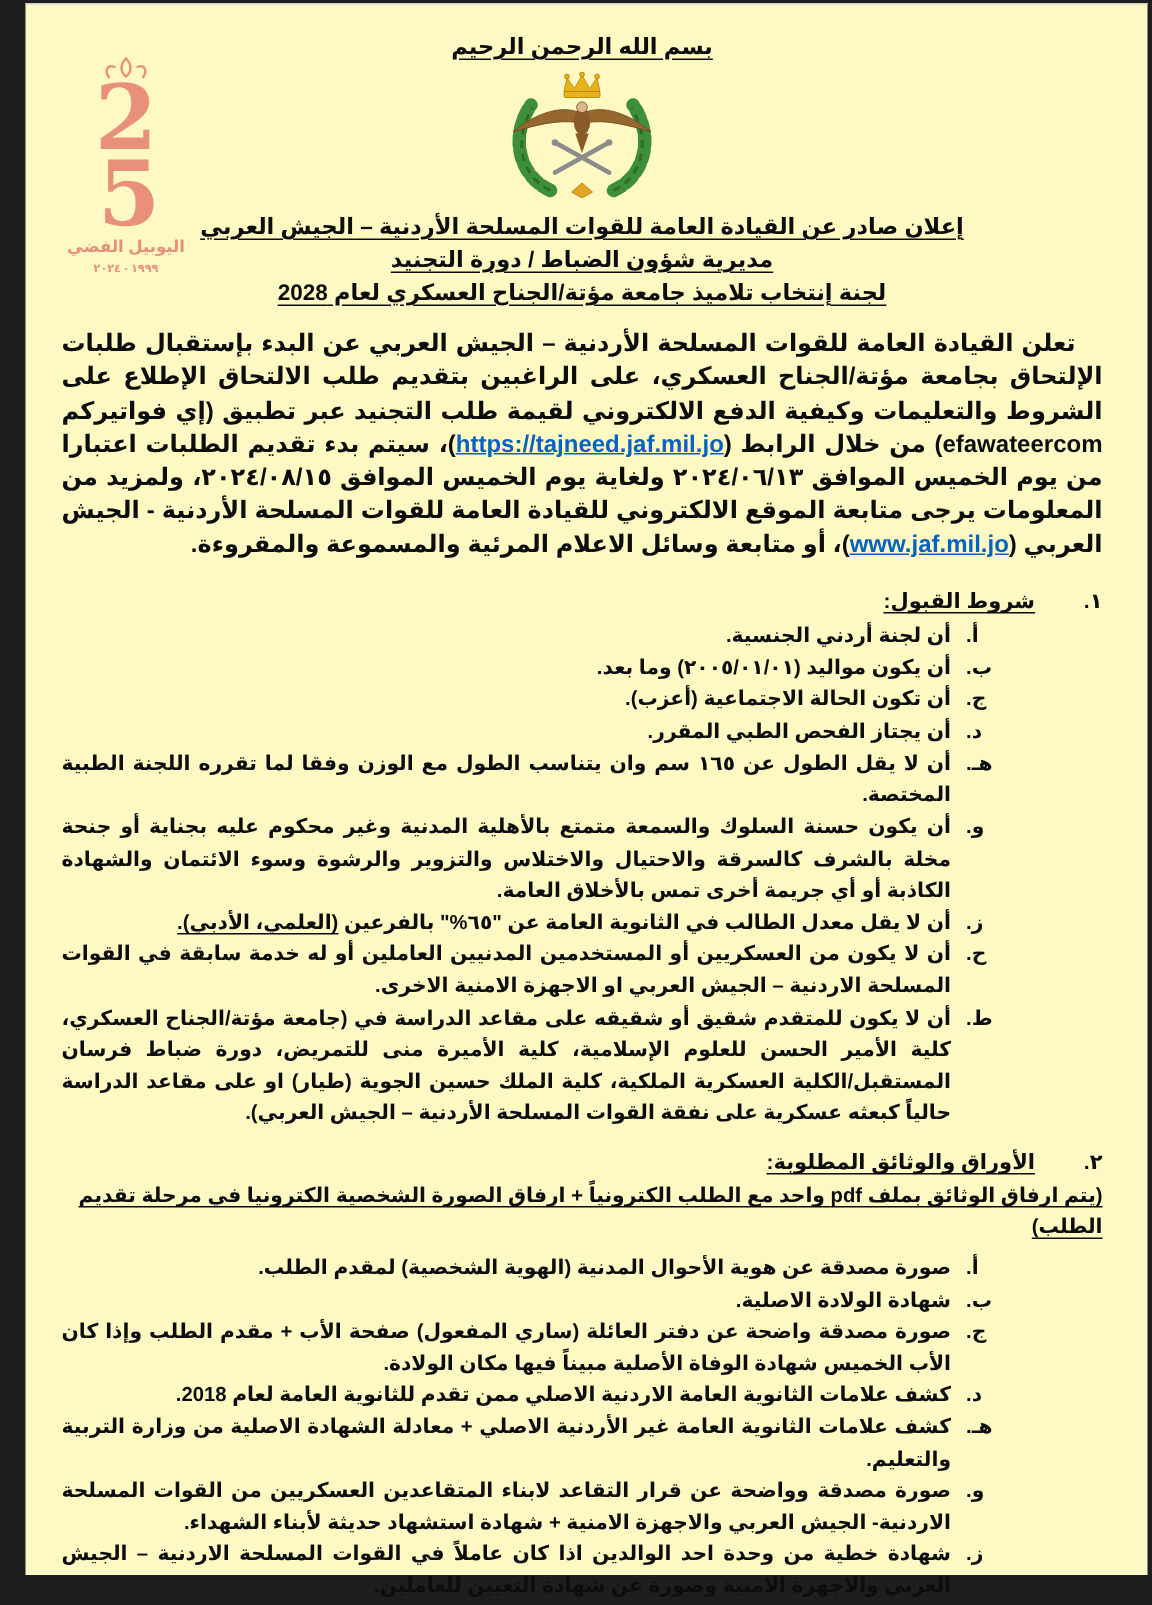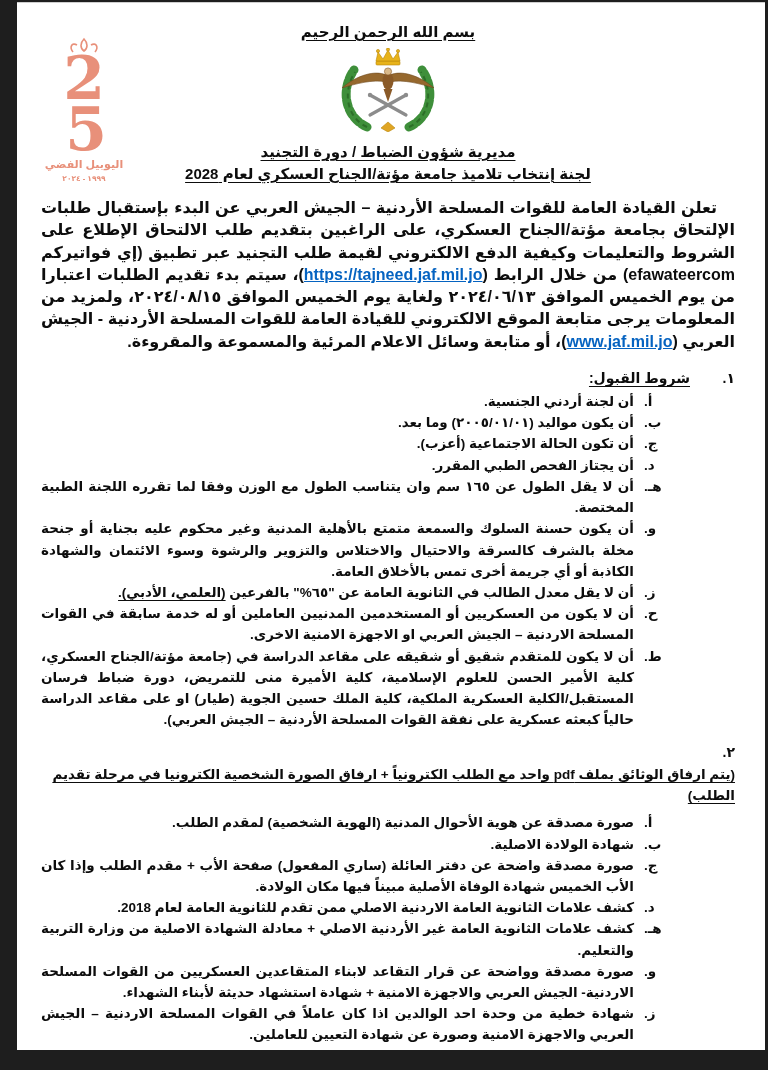--- a/index.html
+++ b/index.html
@@ -4,21 +4,21 @@
 <style>
   * { margin: 0; padding: 0; box-sizing: border-box; }
   body { font-family: "Liberation Sans", "DejaVu Sans", sans-serif; }
   .frame {
     position: relative; width: 768px; height: 1070px;
     background: #1e1e1e; overflow: hidden;
   }
   .page {
     position: absolute; left: 17px; top: 2px;
     width: 748px; height: 1048px;
-    background: #ffffff; border-top: 1px solid #cfcfcf;
+    background: #fef9c3; border-top: 1px solid #cfcfcf;
     padding: 18px 30px 0 24px;
     direction: rtl;
     color: #0d0d0d;
     font-weight: 700;
   }
   .bismillah {
     text-align: center; font-size: 15px; line-height: 22px;
     text-decoration: underline; text-underline-offset: 3px;
   }
   .emblem-wrap { text-align: center; margin-top: 5px; height: 86px; }
@@ -105,20 +105,21 @@
           <path d="M56,15 C60,10 57,5 52,8"></path>
         </g>
         <text x="45" y="62" text-anchor="middle" font-size="60" font-family="'DejaVu Serif', serif" fill="#E8907A">2</text>
         <text x="47" y="113" text-anchor="middle" font-size="60" font-family="'DejaVu Serif', serif" fill="#E8907A">5</text>
         <text x="45" y="131" text-anchor="middle" font-size="11" fill="#E8907A">اليوبيل الفضي</text>
         <text x="45" y="144" text-anchor="middle" font-size="7.5" fill="#E8907A">١٩٩٩ - ٢٠٢٤</text>
       </svg>
     </div>
 
     <div class="headlines">
+      <div class="headline">إعلان صادر عن القيادة العامة للقوات المسلحة الأردنية – الجيش العربي</div>
       <div class="headline">مديرية شؤون الضباط / دورة التجنيد</div>
       <div class="headline">لجنة إنتخاب تلاميذ جامعة مؤتة/الجناح العسكري لعام 2028</div>
     </div>
 
     <p class="intro"><span>تعلن القيادة العامة للقوات المسلحة الأردنية – الجيش العربي عن البدء بإستقبال طلبات الإلتحاق بجامعة مؤتة/الجناح العسكري، على الراغبين بتقديم طلب الالتحاق الإطلاع على الشروط والتعليمات وكيفية الدفع الالكتروني لقيمة طلب التجنيد عبر تطبيق (إي فواتيركم </span><span class="latin">efawateercom</span><span>) من خلال الرابط (</span><a class="link latin">https://tajneed.jaf.mil.jo</a><span>)، سيتم بدء تقديم الطلبات اعتبارا من يوم الخميس الموافق ٢٠٢٤/٠٦/١٣ ولغاية يوم الخميس الموافق ٢٠٢٤/٠٨/١٥، ولمزيد من المعلومات يرجى متابعة الموقع الالكتروني للقيادة العامة للقوات المسلحة الأردنية - الجيش العربي (</span><a class="link latin">www.jaf.mil.jo</a><span>)، أو متابعة وسائل الاعلام المرئية والمسموعة والمقروءة.</span></p>
 
     <div class="section-head">
       <span class="sec-num">١.</span>
       <span class="sec-title">شروط القبول:</span>
     </div>
@@ -156,20 +157,21 @@
         <span class="txt">أن لا يكون من العسكريين أو المستخدمين المدنيين العاملين أو له خدمة سابقة في القوات المسلحة الاردنية – الجيش العربي او الاجهزة الامنية الاخرى.</span>
       </div>
       <div class="item">
         <span class="lbl">ط.</span>
         <span class="txt">أن لا يكون للمتقدم شقيق أو شقيقه على مقاعد الدراسة في (جامعة مؤتة/الجناح العسكري، كلية الأمير الحسن للعلوم الإسلامية، كلية الأميرة منى للتمريض، دورة ضباط فرسان المستقبل/الكلية العسكرية الملكية، كلية الملك حسين الجوية (طيار) او على مقاعد الدراسة حالياً كبعثه عسكرية على نفقة القوات المسلحة الأردنية – الجيش العربي).</span>
       </div>
     </div>
 
     <div class="section-head gap-top">
       <span class="sec-num">٢.</span>
+      <span class="sec-title">الأوراق والوثائق المطلوبة:</span>
     </div>
     <p class="doc-note">(يتم ارفاق الوثائق بملف pdf  واحد مع الطلب الكترونياً  + ارفاق الصورة الشخصية الكترونيا في مرحلة تقديم الطلب)</p>
     <div class="sec-items" style="margin-top:6px;">
       <div class="item">
         <span class="lbl">أ.</span>
         <span class="txt">صورة مصدقة عن هوية الأحوال المدنية (الهوية الشخصية) لمقدم الطلب.</span>
       </div>
       <div class="item">
         <span class="lbl">ب.</span>
         <span class="txt">شهادة الولادة الاصلية.</span>

